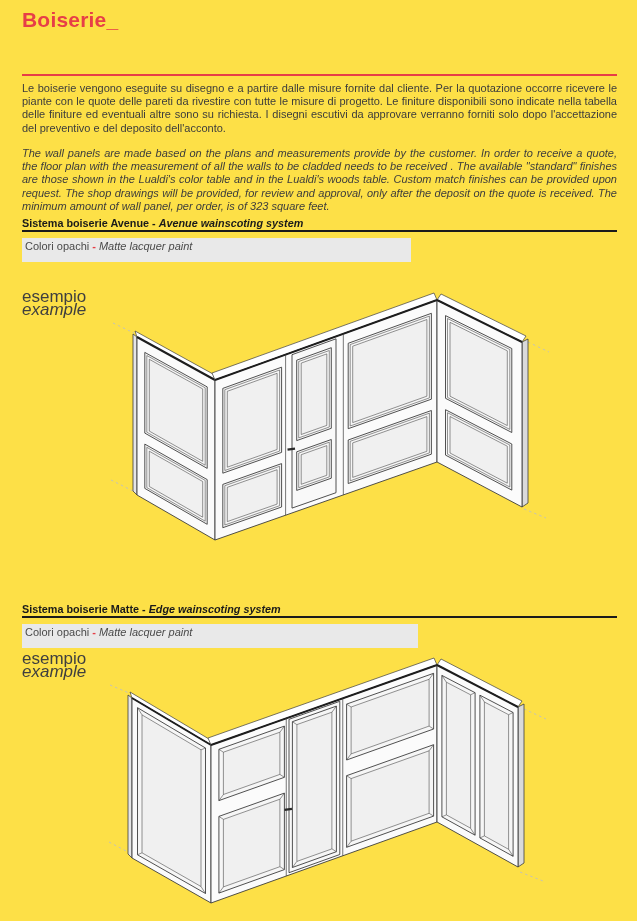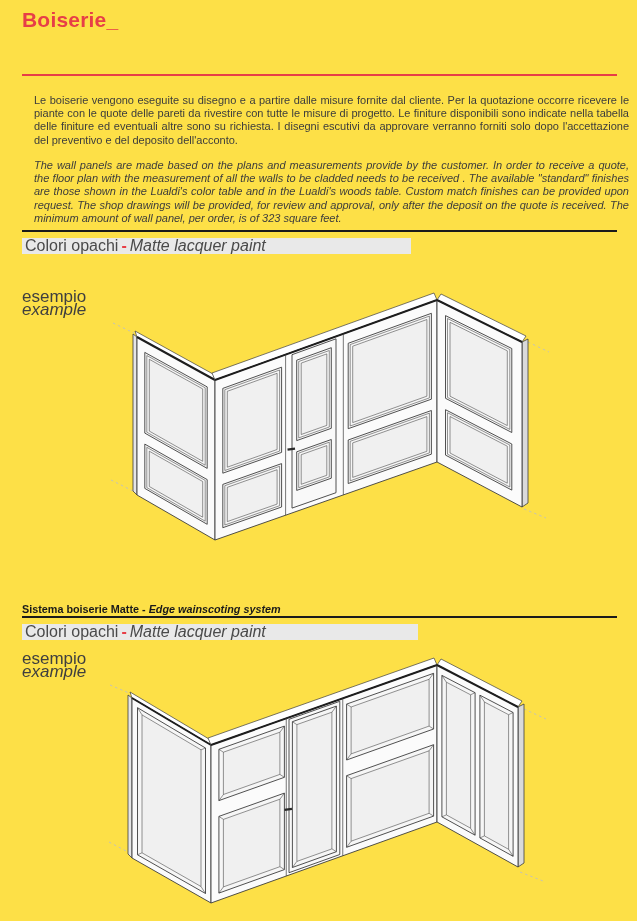--- a/index.html
+++ b/index.html
@@ -11,28 +11,28 @@
   html,body{margin:0;padding:0;background:#fff;}
   .page{
     position:relative;width:637px;height:921px;background:#fde047;overflow:hidden;
     font-family:"Liberation Sans", sans-serif;color:var(--body);
   }
   .abs{position:absolute;}
   .page-title{left:22px;top:8px;font-size:21px;font-weight:bold;color:var(--red);letter-spacing:.2px;}
   .subtitle{left:22px;top:50px;font-size:11px;font-weight:bold;color:var(--red);line-height:11.5px;}
   .subtitle .en{font-style:italic;}
   .rule-red{left:22px;top:74px;width:595px;height:1.5px;background:var(--red);}
-  .body-par{left:22px;width:595px;font-size:11px;line-height:13.2px;text-align:justify;color:var(--body);margin:12px;}
+  .body-par{left:22px;width:595px;font-size:11px;line-height:13.2px;text-align:justify;color:var(--body);margin:0;}
   .par-it{top:82px;}
   .par-en{top:147px;font-style:italic;}
   .sec-head{left:22px;font-size:10.8px;font-weight:bold;color:var(--ink);}
   .sec-head .en{font-style:italic;}
   .sec-head .sep{margin:0 3px;}
   .rule-black{left:22px;width:595px;height:1.6px;background:var(--ink);}
-  .gray-bar{left:22px;height:16px;background:var(--bar);font-size:16px;line-height:16px;color:#4a4a4a;padding-left:3px;box-sizing:border-box;}
+  .gray-bar{left:22px;height:24px;background:var(--bar);font-size:11px;line-height:16px;color:#4a4a4a;padding-left:3px;box-sizing:border-box;}
   .gray-bar .en{font-style:italic;}
   .gray-bar .sep{color:var(--red);font-weight:bold;margin:0 3px;}
   .example{left:22px;font-size:17px;line-height:12.5px;color:#3f3f3f;}
   .example .en{font-style:italic;}
   svg{display:block;}
   #head1{top:217px;} #rule1{top:230px;} #bar1{top:238px;width:389px;}
   #ex1{top:291px;}
   #svgA{left:100px;top:290px;}
   #head2{top:603px;} #rule2{top:616px;} #bar2{top:624px;width:396px;}
   #ex2{top:653px;}
@@ -44,20 +44,23 @@
 <div class="page">
 
   <div class="abs page-title">Boiserie_</div>
 
 
   <div class="abs rule-red"></div>
 
   <p class="abs body-par par-it">Le boiserie vengono eseguite su disegno e a partire dalle misure fornite dal cliente. Per la quotazione occorre ricevere le piante con le quote delle pareti da rivestire con tutte le misure di progetto. Le finiture disponibili sono indicate nella tabella delle finiture ed eventuali altre sono su richiesta. I disegni escutivi da approvare verranno forniti solo dopo l'accettazione del preventivo e del deposito dell'acconto.</p>
   <p class="abs body-par par-en">The wall panels are made based on the plans and measurements provide by the customer. In order to receive a quote, the floor plan with the measurement of all the walls to be cladded needs to be received . The available "standard" finishes are those shown in the Lualdi's color table and in the Lualdi's woods table. Custom match finishes can be provided upon request. The shop drawings will be provided, for review and approval, only after the deposit on the quote is received. The minimum amount of wall panel, per order, is of 323 square feet.</p>
 
+  <div class="abs sec-head" id="head1">
+    <span>Sistema boiserie Avenue</span><span class="sep">-</span><span class="en">Avenue wainscoting system</span>
+  </div>
   <div class="abs rule-black" id="rule1"></div>
   <div class="abs gray-bar" id="bar1">
     <span>Colori opachi</span><span class="sep">-</span><span class="en">Matte lacquer paint</span>
   </div>
   <div class="abs example" id="ex1">
     <div>esempio</div>
     <div class="en">example</div>
   </div>
   <svg class="abs" id="svgA" width="450" height="290" viewBox="0 0 450 290">
       <line x1="13" y1="33" x2="34" y2="43" stroke="#c0c0c0" stroke-width="0.9" stroke-dasharray="2.5 3"></line>

